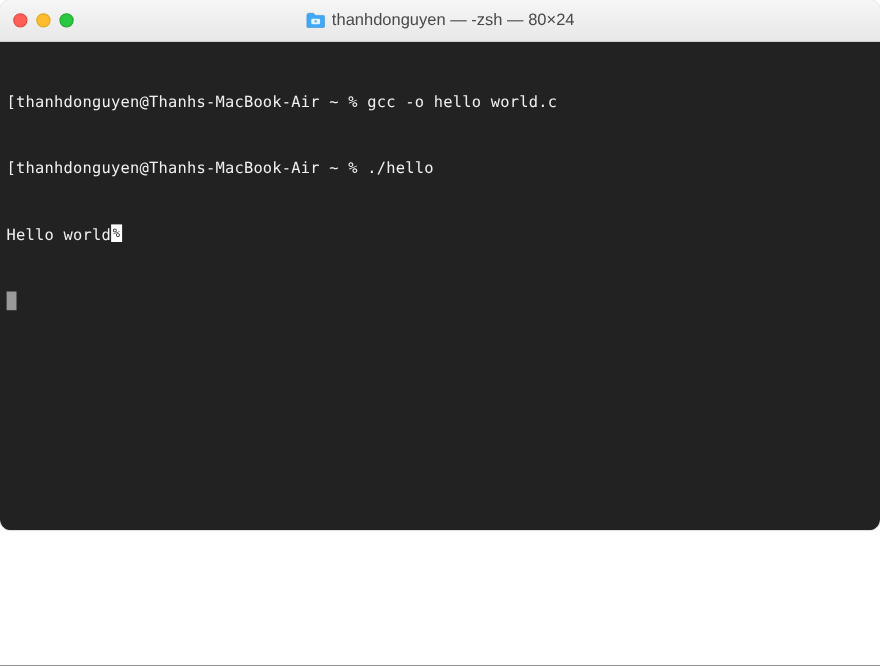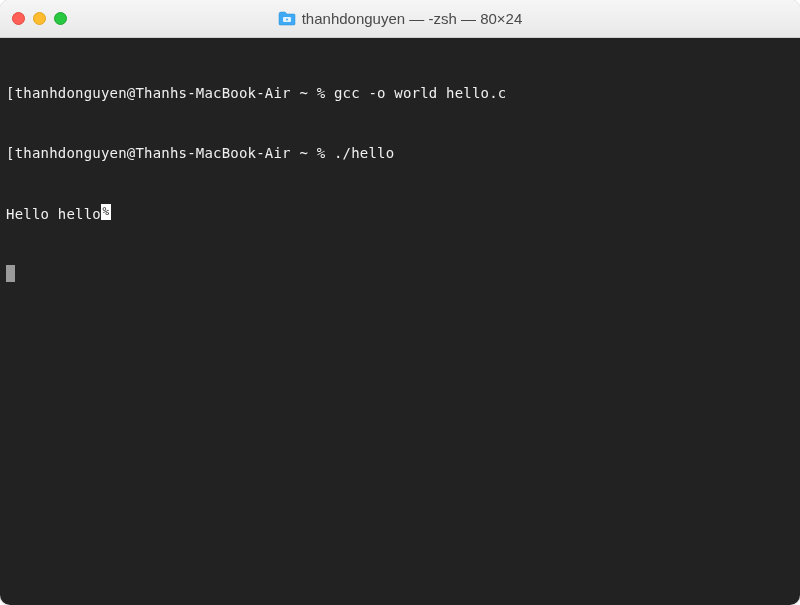--- a/index.html
+++ b/index.html
@@ -9,21 +9,21 @@
     }
     body {
       width: 800px;
       height: 605px;
       background: #ffffff;
       font-family: -apple-system, BlinkMacSystemFont, "Helvetica Neue", sans-serif;
       overflow: hidden;
     }
     .window {
       width: 800px;
-      height: 605px;
+      height: 482px;
       border-radius: 10px;
       overflow: hidden;
       box-shadow: 0 0 0 1px rgba(0,0,0,0.1);
       display: flex;
       flex-direction: column;
     }
     .titlebar {
       height: 38px;
       background: linear-gradient(to bottom, #f6f6f6, #e8e8e8);
       border-bottom: 1px solid #d0d0d0;
@@ -115,18 +115,18 @@
         <svg viewBox="0 0 18 15" width="18" height="15">
           <path d="M1 3 Q1 1 3 1 L7 1 L9 3 L16 3 Q17 3 17 4 L17 13 Q17 14 16 14 L2 14 Q1 14 1 13 Z" fill="#3fa9f5" stroke="#2a8cd6" stroke-width="0.5"></path>
           <rect x="5" y="6" width="8" height="5" rx="1" fill="#ffffff" opacity="0.85"></rect>
           <circle cx="9" cy="8.5" r="1" fill="#3fa9f5"></circle>
         </svg>
       </span>
       <span>thanhdonguyen — -zsh — 80×24</span>
     </div>
   </div>
   <div class="terminal-body">
-    <div class="terminal-line"><span class="prompt">[thanhdonguyen@Thanhs-MacBook-Air ~ % </span><span class="command">gcc -o world hello.c</span></div>
+    <div class="terminal-line"><span class="prompt">[thanhdonguyen@Thanhs-MacBook-Air ~ % </span><span class="command">gcc -o hello world.c</span></div>
     <div class="terminal-line"><span class="prompt">[thanhdonguyen@Thanhs-MacBook-Air ~ % </span><span class="command">./hello</span></div>
-    <div class="terminal-line"><span class="output-text">Hello hello</span><span class="garble">%</span></div>
+    <div class="terminal-line"><span class="output-text">Hello world</span><span class="garble">%</span></div>
     <div class="terminal-line"><span class="cursor-block"></span></div>
   </div>
 </div>
 
 </body></html>

